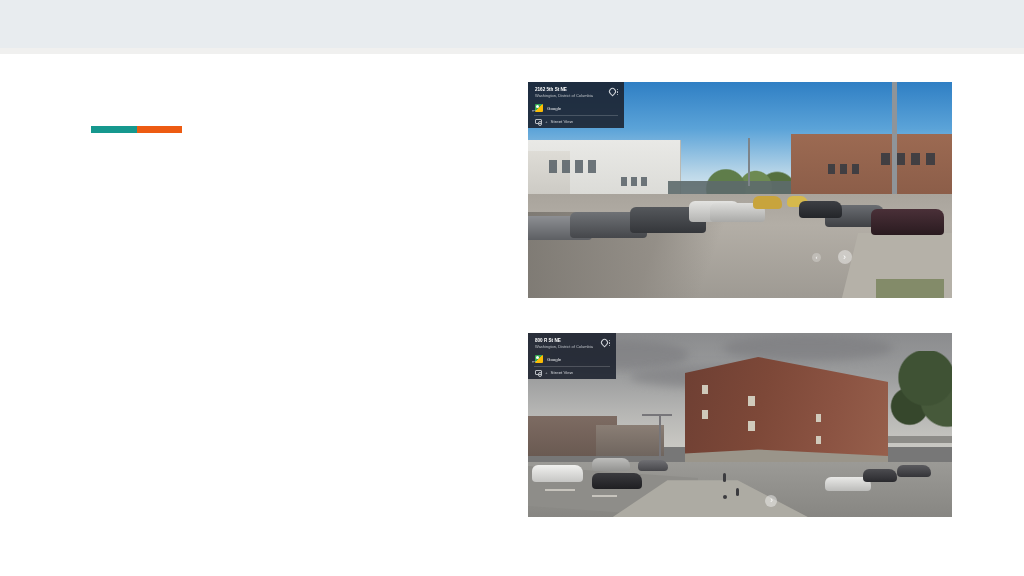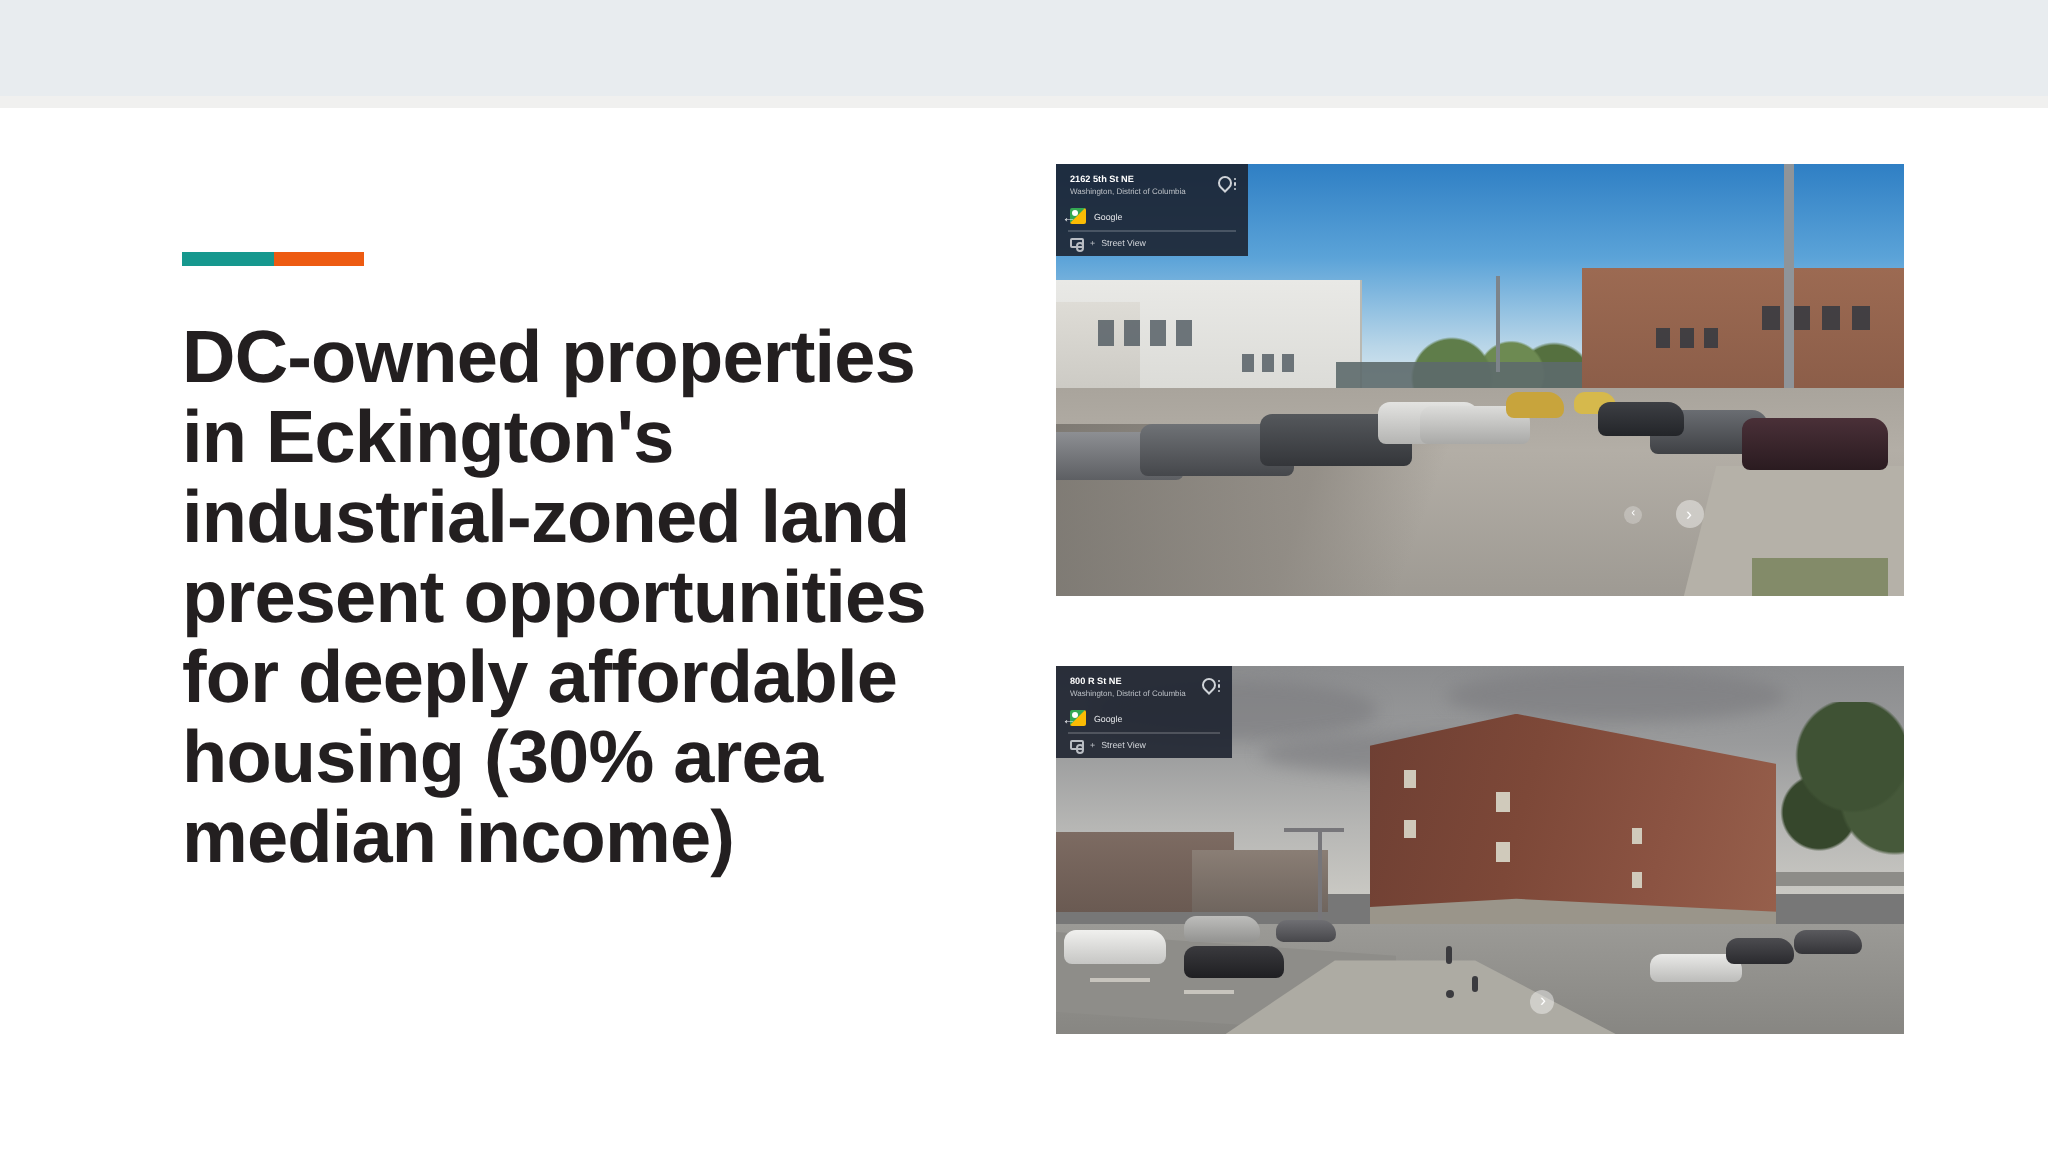--- a/index.html
+++ b/index.html
@@ -238,21 +238,20 @@
 <div class="slide">
 
   <div class="top-banner"></div>
   <div class="banner-underline"></div>
 
   <div class="text-col">
     <div class="accent-bar">
       <span class="accent-teal"></span>
       <span class="accent-orange"></span>
     </div>
-    <h1 class="headline">DC-owned properties in Eckington's industrial-zoned land present opportunities for deeply affordable housing (30% area median income)</h1>
   </div>
 
   <div class="photo photo-top">
     <div class="scene">
       <div class="sky-blue"></div>
 
       <div class="bldg-white"></div>
       <div class="bldg-white2"></div>
       <div class="win-row" style="left:5%;top:36%;">
         <span class="win" style="width:8px;height:13px;"></span>

